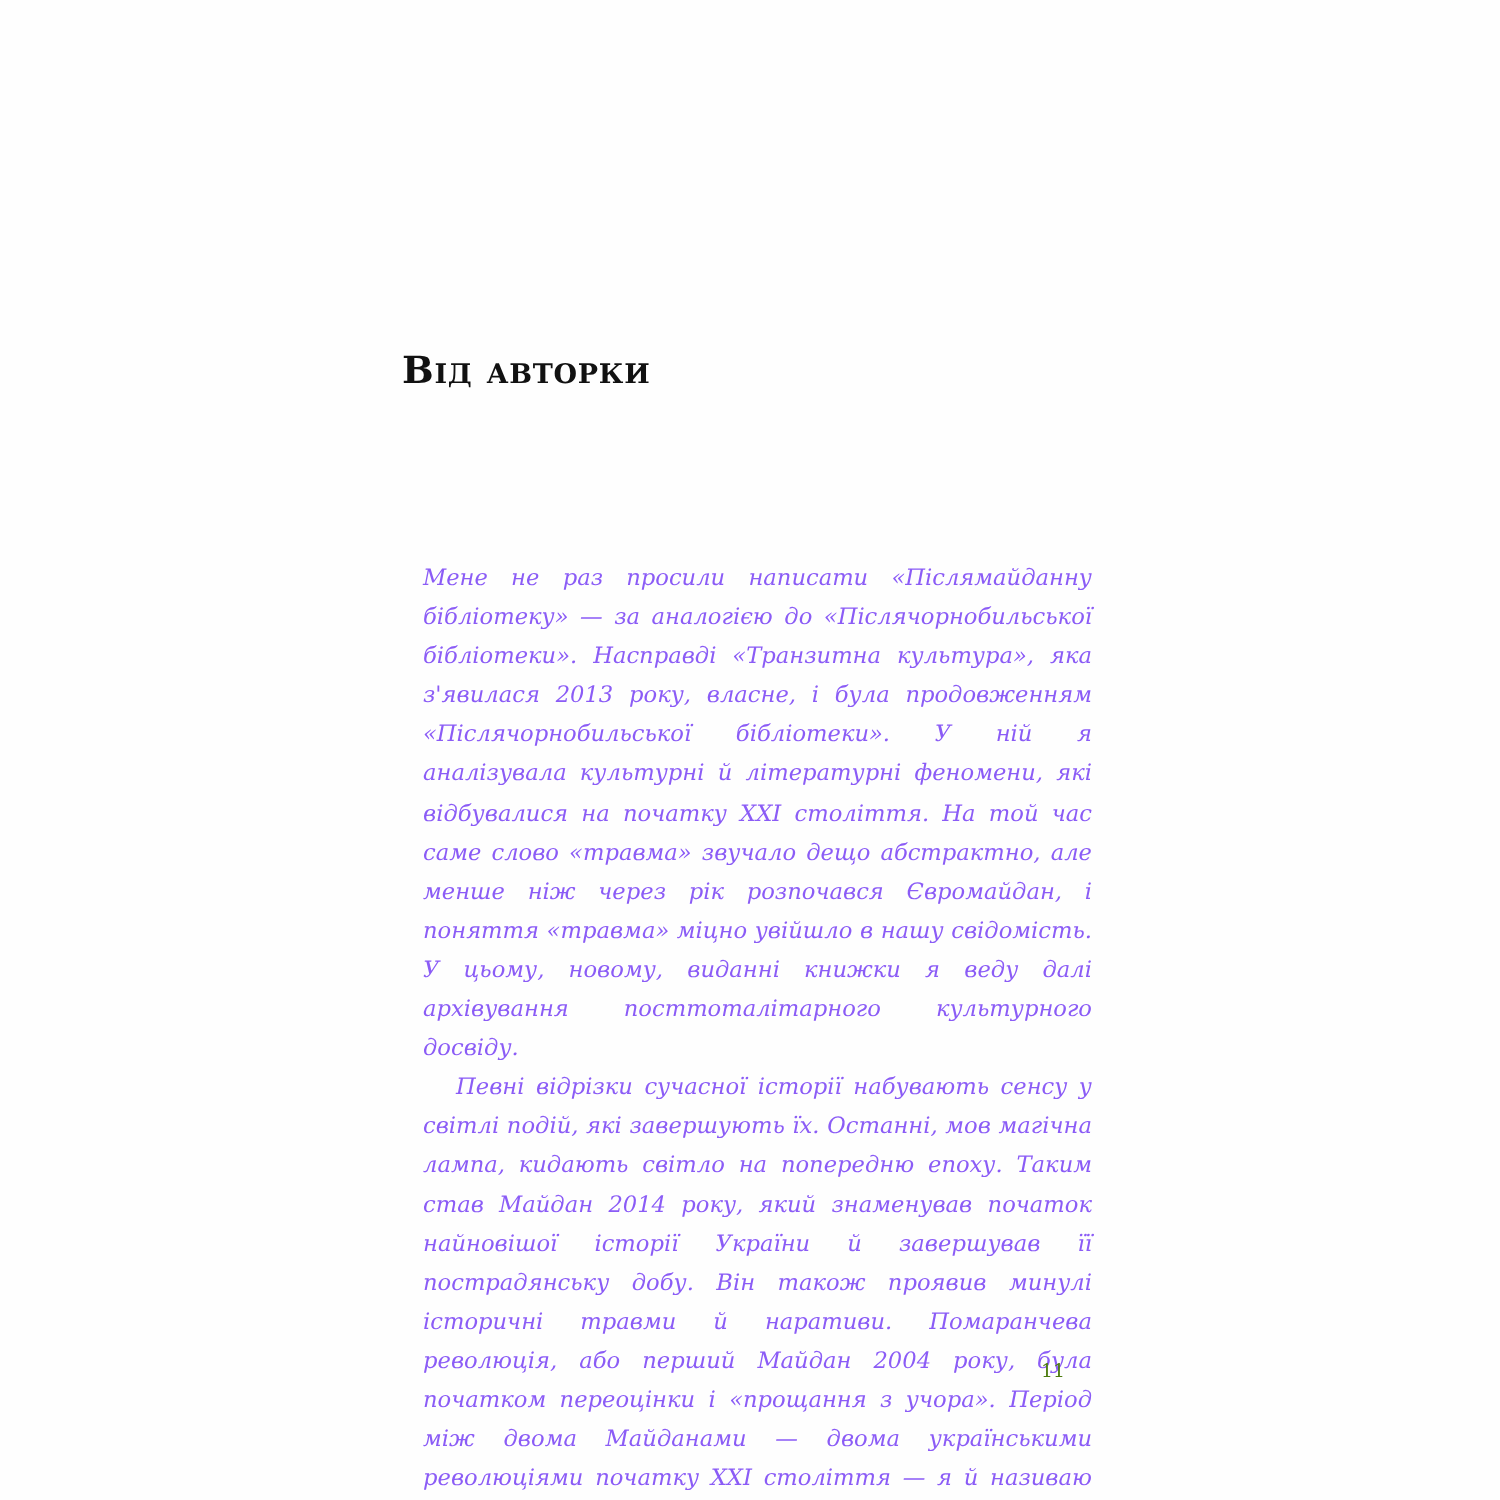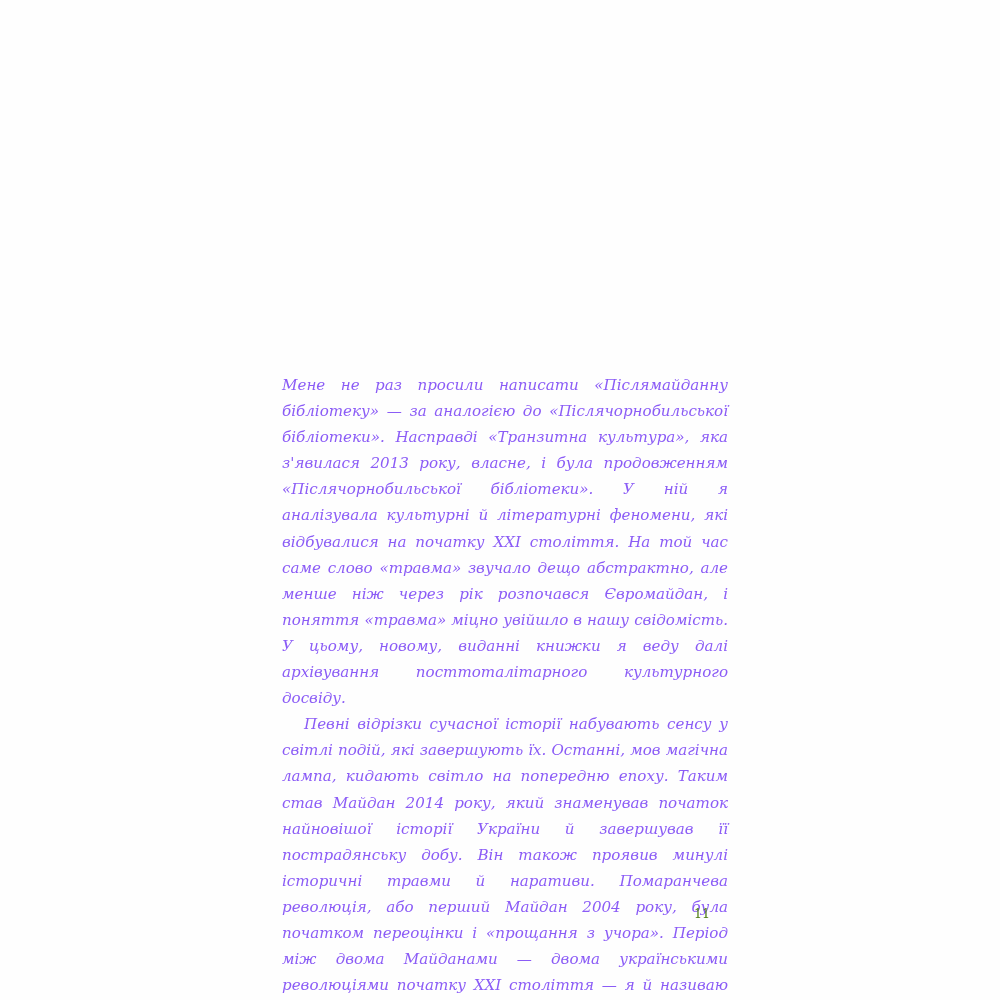--- a/index.html
+++ b/index.html
@@ -74,20 +74,21 @@
     font-size: 12.5px;
     color: #4d7c0f;
   }
 </style>
 </head>
 <body>
 
 <div class="page">
   <div class="page-inner">
 
+    <div class="chapter-title">Від авторки</div>
 
     <div class="body-text">
       <p>Мене не раз просили написати «Післямайданну бібліотеку» — за аналогією до «Післячорнобильської бібліотеки». Насправді «Транзитна культура», яка з'явилася 2013 року, власне, і була продовженням «Післячорнобильської бібліотеки». У ній я аналізувала культурні й літературні феномени, які відбувалися на початку XXI століття. На той час саме слово «травма» звучало дещо абстрактно, але менше ніж через рік розпочався Євромайдан, і поняття «травма» міцно увійшло в нашу свідомість. У цьому, новому, виданні книжки я веду далі архівування посттоталітарного культурного досвіду.</p>
       <p>Певні відрізки сучасної історії набувають сенсу у світлі подій, які завершують їх. Останні, мов магічна лампа, кидають світло на попередню епоху. Таким став Майдан 2014 року, який знаменував початок найновішої історії України й завершував її пострадянську добу. Він також проявив минулі історичні травми й наративи. Помаранчева революція, або перший Майдан 2004 року, була початком переоцінки і «прощання з учора». Період між двома Майданами — двома українськими революціями початку XXI століття — я й називаю транзитним. Мене, зокрема, цікавить</p>
     </div>
 
     <div class="folio">11</div>
 
   </div>
 </div>

